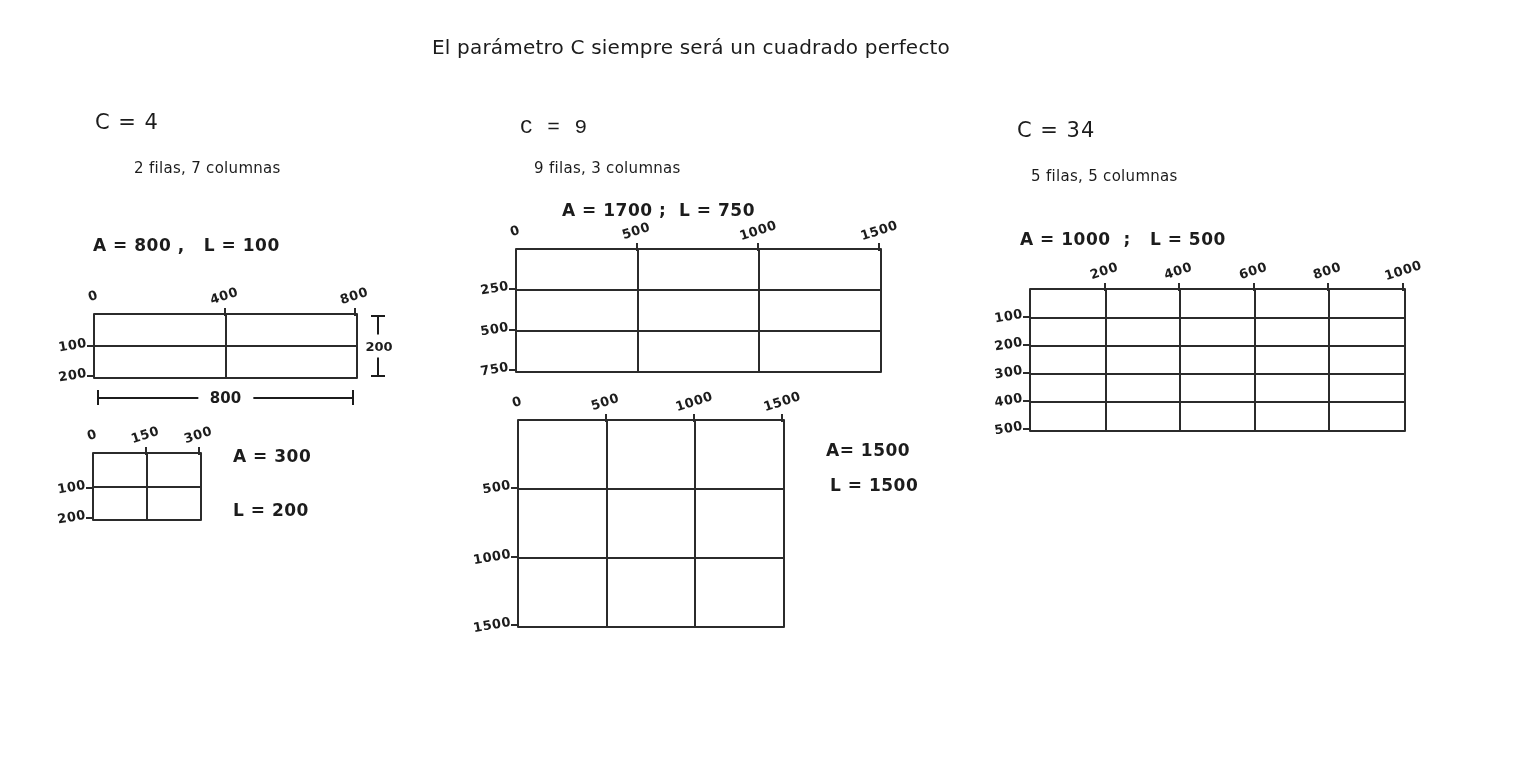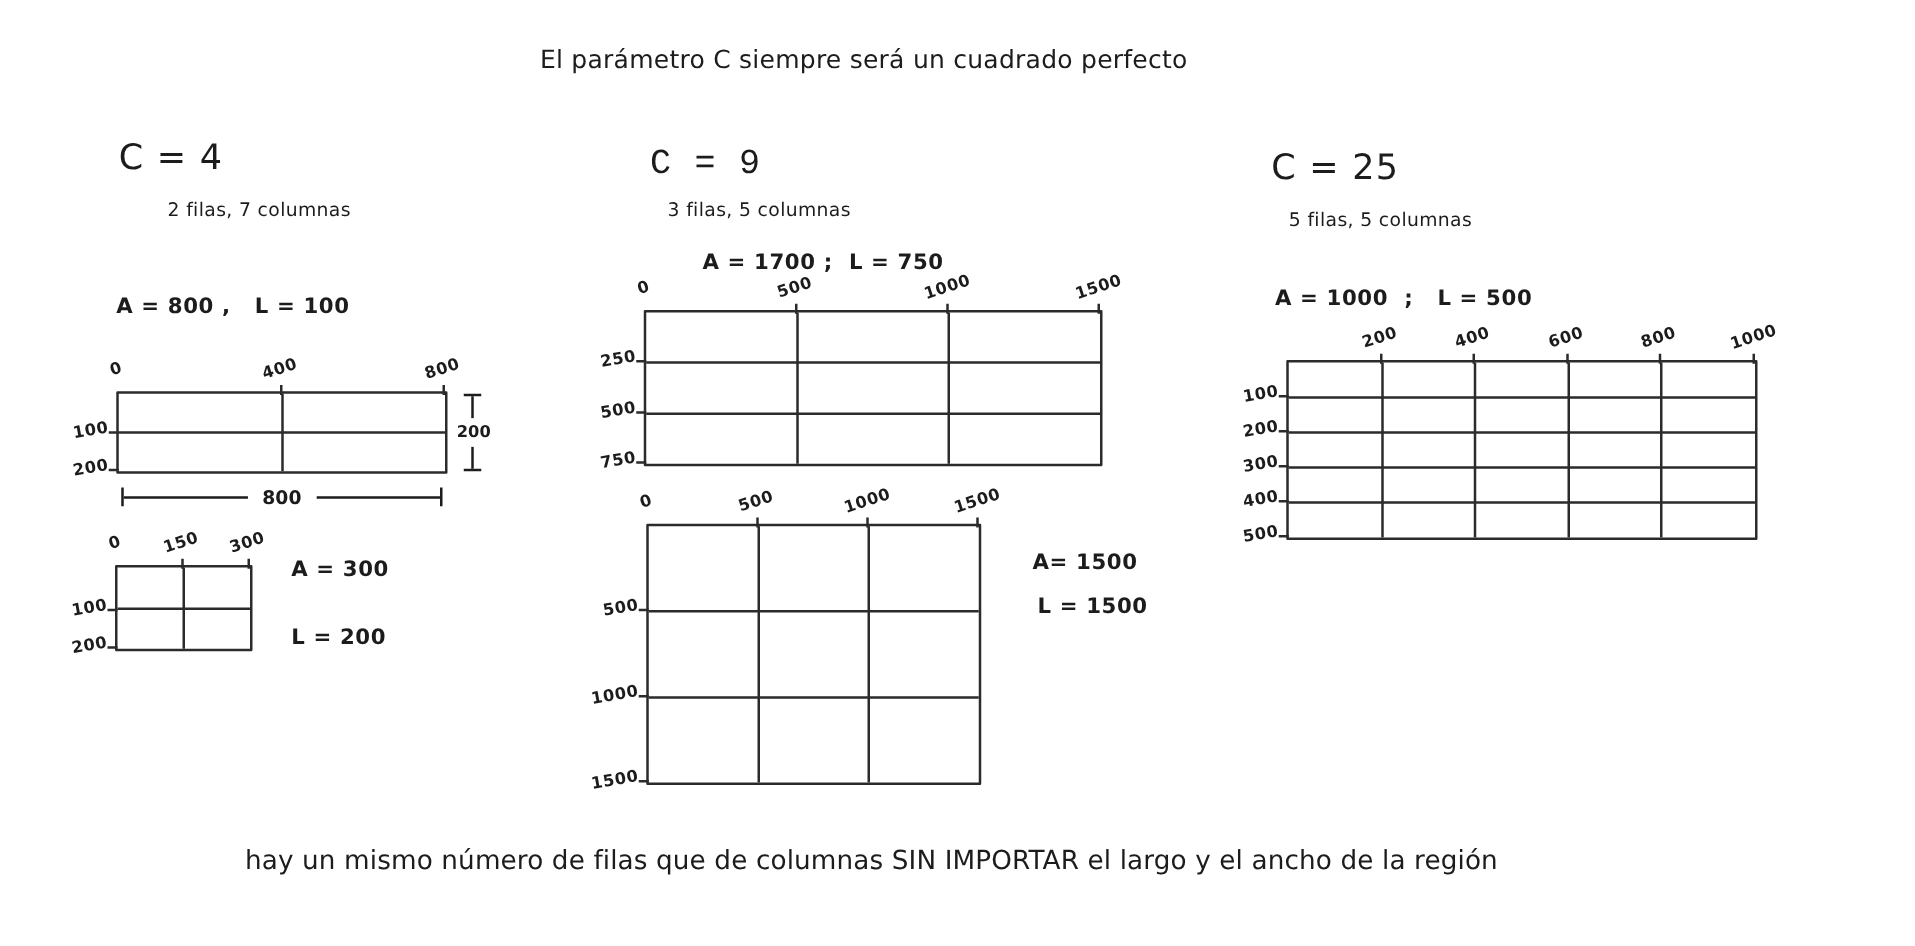--- a/index.html
+++ b/index.html
@@ -2,21 +2,21 @@
 <html><head>
 <meta charset="utf-8">
 <style>
   html,body{margin:0;padding:0;background:#fff;}
   .stage{
     position:relative;width:1532px;height:757px;background:#ffffff;overflow:hidden;
     font-family:"DejaVu Sans", sans-serif;color:#1c1c1c;
   }
   .label{position:absolute;white-space:pre;line-height:1.15;}
   .title{font-size:20px;font-weight:500;transform:translateX(-50%);letter-spacing:.2px;}
-  .c-label{font-size:28px;font-weight:500;letter-spacing:1px;}
+  .c-label{font-size:21px;font-weight:500;letter-spacing:1px;}
   .rc-label{font-size:15px;font-weight:400;letter-spacing:.3px;}
   .dim-label{font-size:17px;font-weight:700;letter-spacing:.5px;}
   .side-label{font-size:17px;font-weight:700;letter-spacing:.5px;}
   .footer-line{font-size:21px;font-weight:500;letter-spacing:.1px;}
 
   .hgrid{position:absolute;border:2px solid #2b2b2b;border-radius:1px;}
   .vline{position:absolute;top:0;bottom:0;width:2px;background:#2b2b2b;}
   .hline{position:absolute;left:0;right:0;height:2px;background:#2b2b2b;}
   .tick-top{
     position:absolute;top:-27px;width:36px;text-align:center;
@@ -51,30 +51,29 @@
 
   <div class="label title" style="left:691px;top:36px;">El parámetro C siempre será un cuadrado perfecto</div>
 
   <div class="label c-label" style="left:95px;top:110px;">C = 4</div>
   <div class="label rc-label" style="left:134px;top:160px;">2 filas, 7 columnas</div>
   <div class="label dim-label" style="left:93px;top:236px;">A = 800 ,   L = 100</div>
   <div class="label side-label" style="left:233px;top:447px;">A = 300</div>
   <div class="label side-label" style="left:233px;top:501px;">L = 200</div>
 
   <div class="label c-label" style="left:520px;top:116px;font-family:Liberation Mono, monospace;">C = 9</div>
-  <div class="label rc-label" style="left:534px;top:160px;">3 filas, 5 columnas</div>
+  <div class="label rc-label" style="left:534px;top:160px;">9 filas, 3 columnas</div>
   <div class="label dim-label" style="left:562px;top:201px;">A = 1700 ;  L = 750</div>
   <div class="label side-label" style="left:826px;top:441px;">A= 1500</div>
   <div class="label side-label" style="left:830px;top:476px;">L = 1500</div>
 
-  <div class="label c-label" style="left:1017px;top:118px;">C = 25</div>
+  <div class="label c-label" style="left:1017px;top:118px;">C = 34</div>
   <div class="label rc-label" style="left:1031px;top:168px;text-align:right;">5 filas, 5 columnas</div>
   <div class="label dim-label" style="left:1020px;top:230px;">A = 1000  ;   L = 500</div>
 
-  <div class="label footer-line" style="left:196px;top:676px;">hay un mismo número de filas que de columnas SIN IMPORTAR el largo y el ancho de la región</div>
 
 <div class="hgrid" style="left: 93px; top: 313px; width: 261px; height: 62px;">
       <div class="vline" style="left: 129.5px;"></div>
       <div class="hline" style="top: 30px;"></div>
       <div class="tick-top" style="left: -20px;">0</div>
       <div class="tick-top" style="left: 110.5px;">400</div>
       <div class="tick-mark-top" style="left: 128.5px;"></div>
       <div class="tick-top" style="left: 241px;">800</div>
       <div class="tick-mark-top" style="left: 259px;"></div>
       <div class="tick-left" style="top: 23.2px;">100</div>

